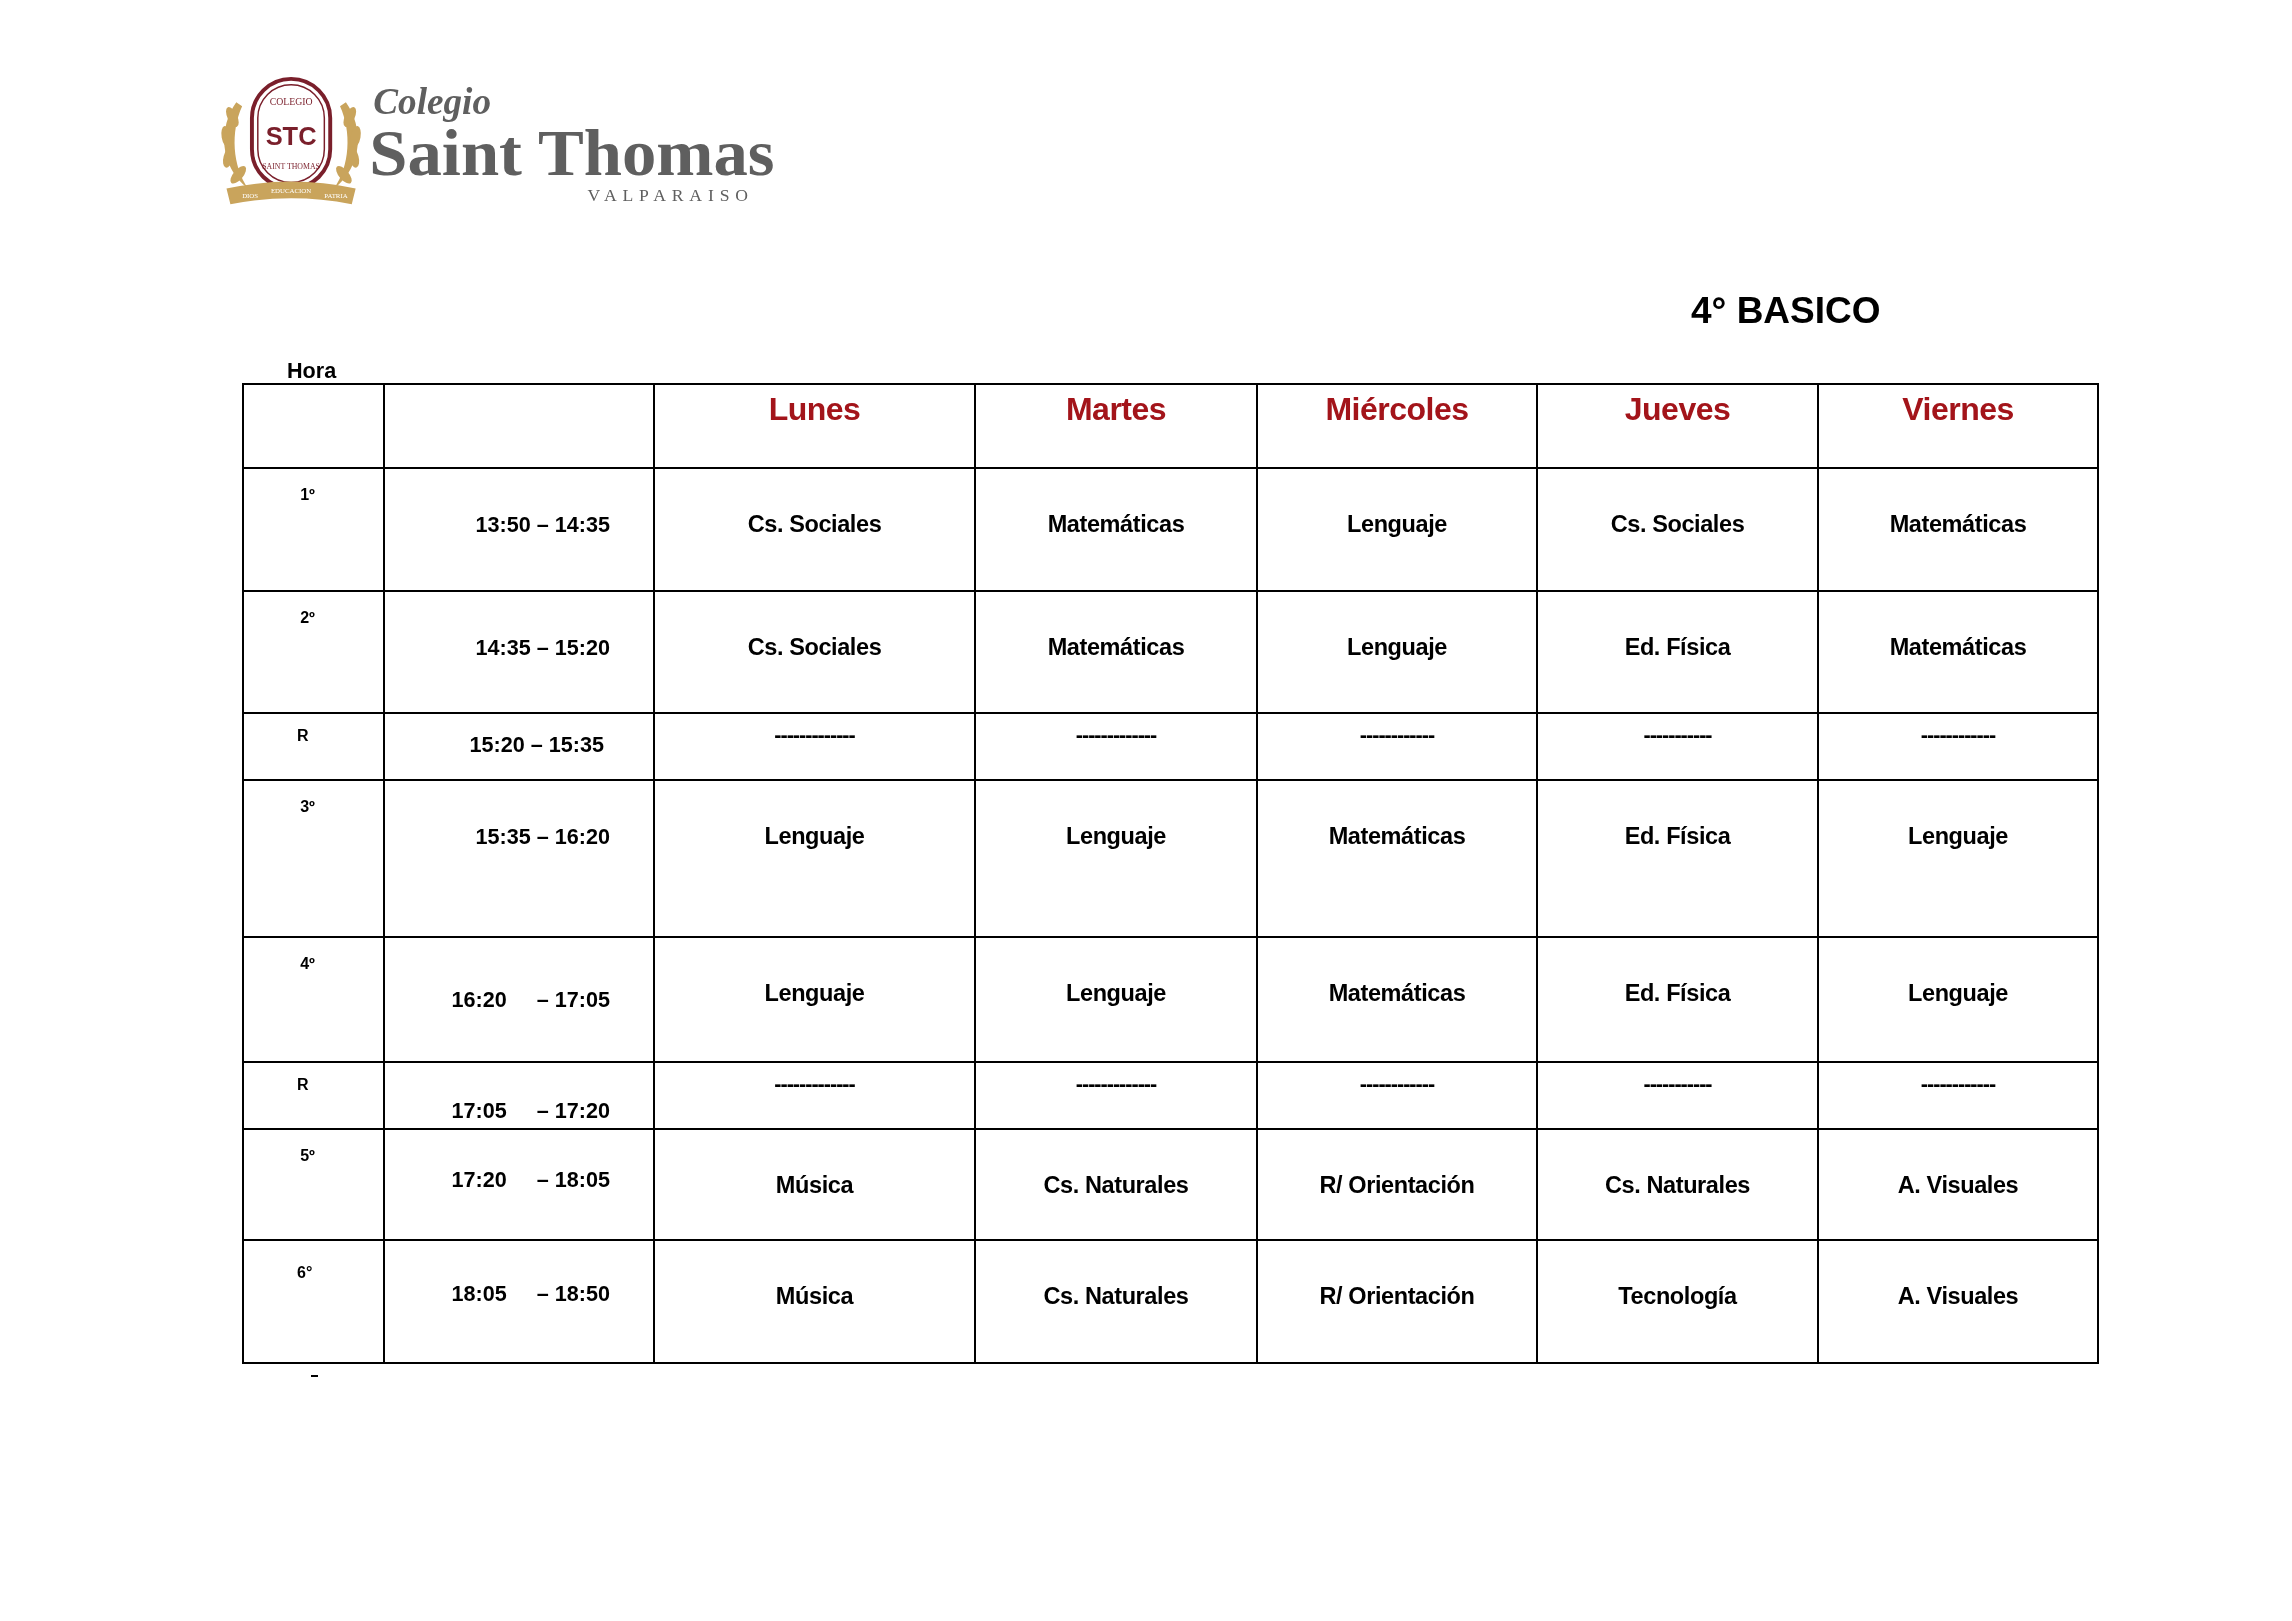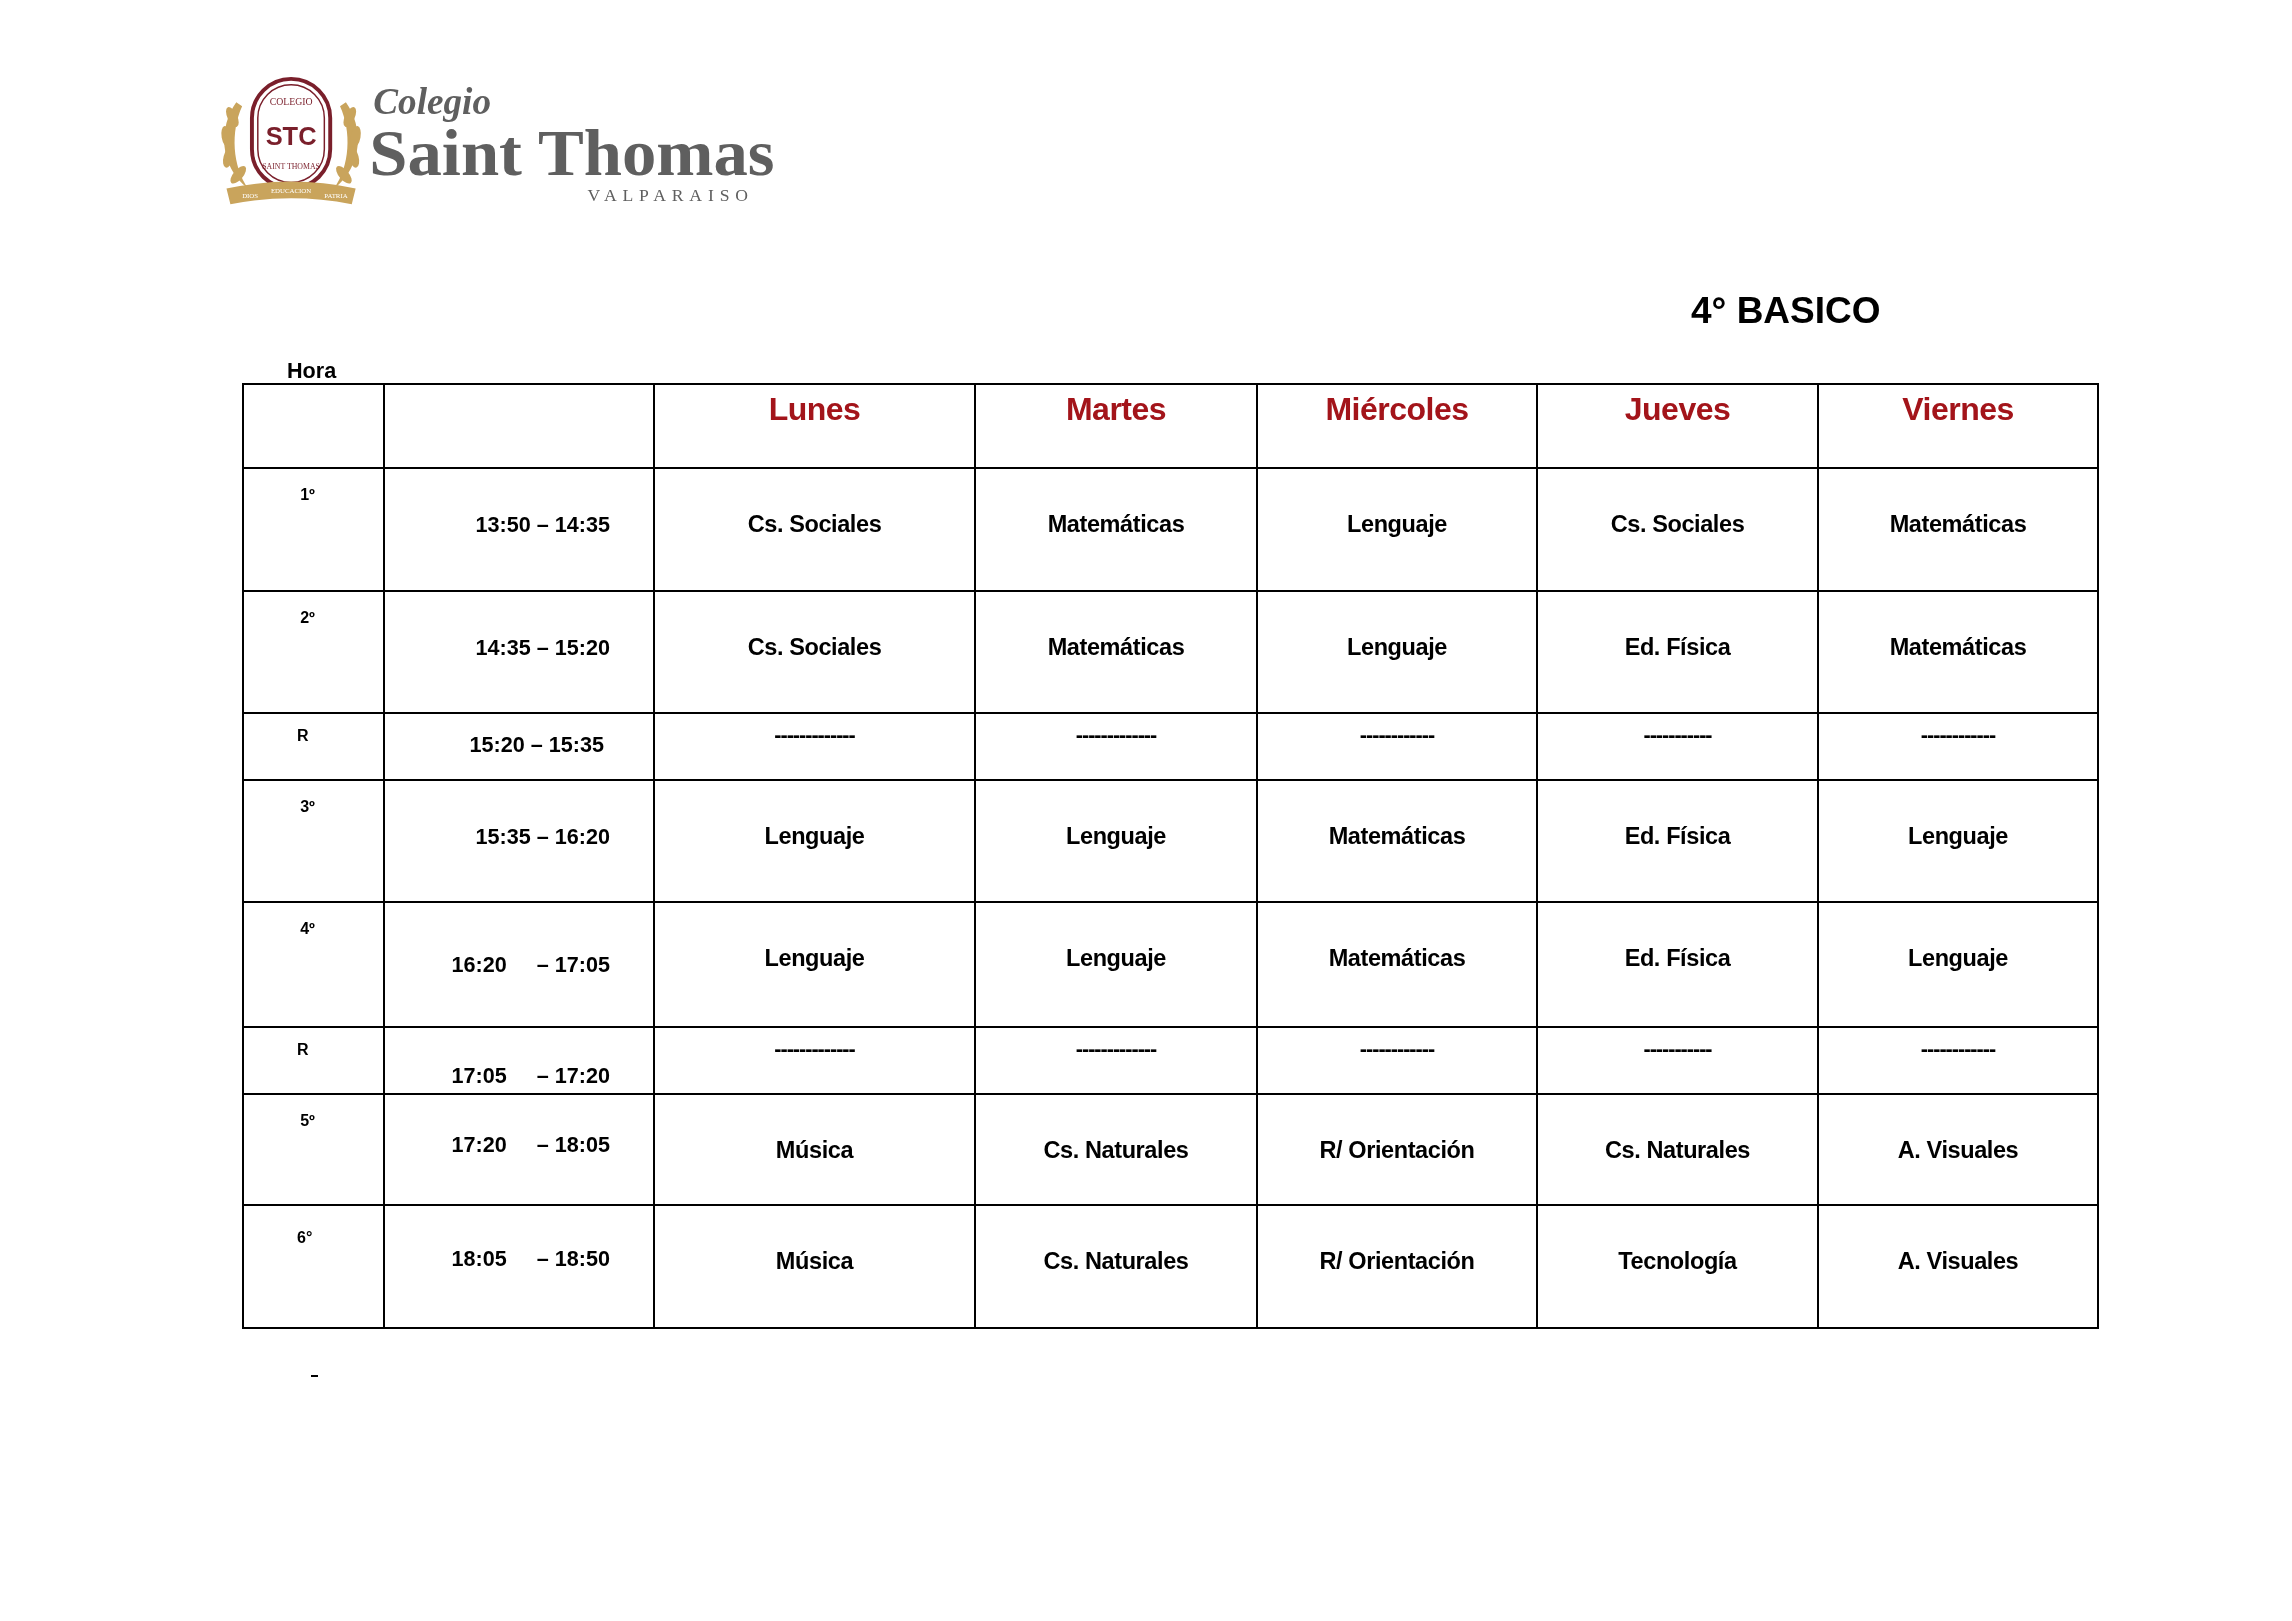--- a/index.html
+++ b/index.html
@@ -154,21 +154,21 @@
           <span class="dash">------------</span>
         </td>
     <td>
           <span class="dash">-----------</span>
         </td>
     <td>
           <span class="dash">------------</span>
         </td>
   </tr>
 
-  <tr style="height:122px">
+  <tr style="height:157px">
     <td>
           <span class="period">3º</span>
         </td>
     <td>
           <span class="time" style="padding-top:45px">15:35 – 16:20</span>
         </td>
     <td>
           <span class="subj">Lenguaje</span>
         </td>
     <td>

